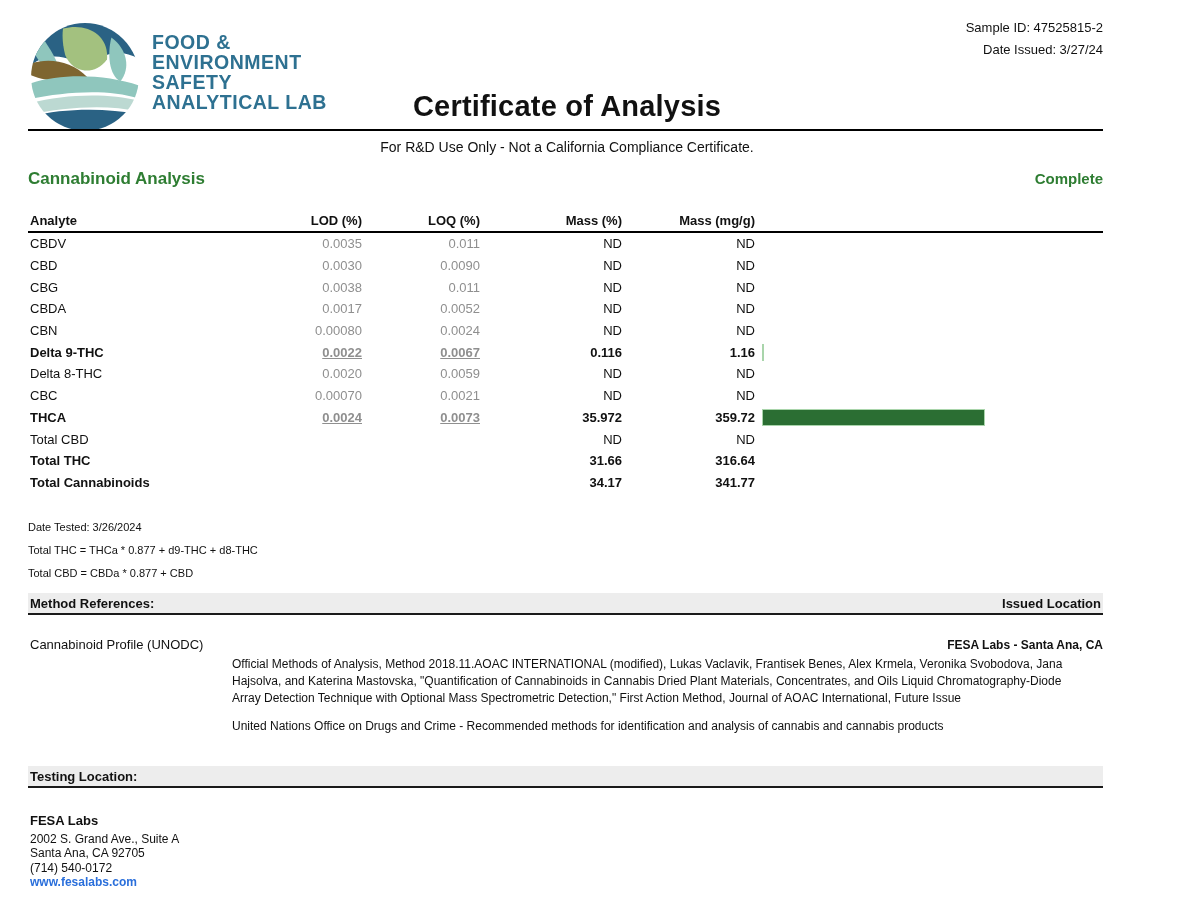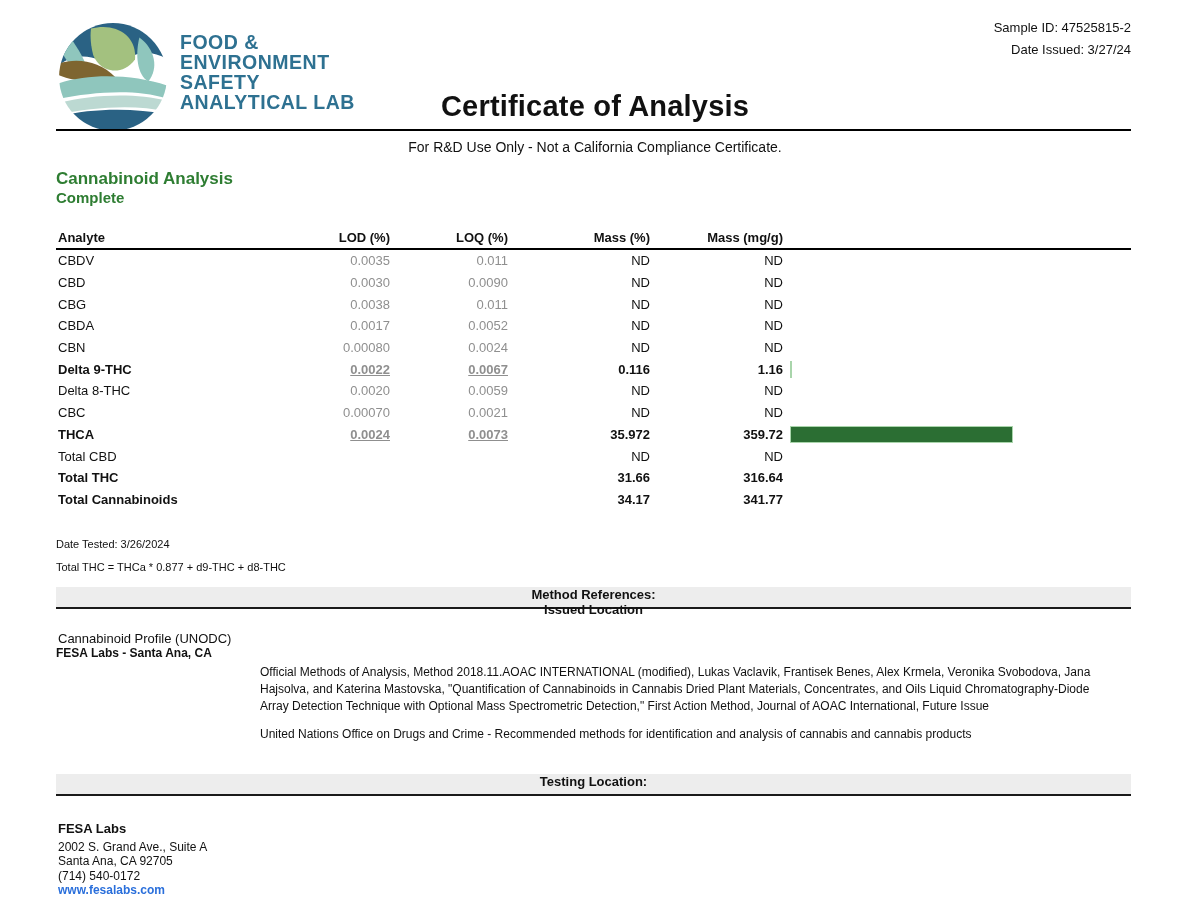--- a/index.html
+++ b/index.html
@@ -10,22 +10,22 @@
     --logo-blue:#2a6284;
     --logo-teal:#8fc6bd;
     --logo-light-teal:#bcd9d2;
     --logo-green:#a3c17f;
     --logo-brown:#7e6530;
     --muted-gray:#8f8f8f;
   }
   *{margin:0;padding:0;box-sizing:border-box;}
   html,body{background:#fff;}
   body{font-family:"Liberation Sans","DejaVu Sans",sans-serif;color:#111;}
-  .page{position:relative;width:1134px;height:913px;background:#fff;overflow:hidden;margin-left:28px;}
-  .margin{margin-left:28px;margin-right:31px;flex-direction:column;}
+  .page{position:relative;width:1134px;height:913px;background:#fff;overflow:hidden;}
+  .margin{margin-left:28px;margin-right:31px;}
 
   
   .header{position:relative;height:131px;}
   .header-rule{position:absolute;left:28px;right:31px;bottom:0;border-bottom:2px solid #000;}
   .brand{position:absolute;left:30px;top:22px;display:flex;align-items:flex-start;}
   .brand svg{width:110px;height:110px;}
   .brand-text{margin-left:12px;margin-top:10px;color:#2e7191;font-size:19.5px;font-weight:bold;letter-spacing:.5px;line-height:20px;}
   .meta{position:absolute;right:31px;top:17px;text-align:right;font-size:13px;line-height:22px;}
   .doc-title{position:absolute;left:0;right:0;bottom:8px;text-align:center;font-size:29px;font-weight:bold;letter-spacing:.2px;}
   .disclaimer{text-align:center;font-size:14px;margin-top:8px;color:#111;}
@@ -258,20 +258,21 @@
       <div class="c-chart">
         
       </div>
     </div>
   </div>
   </div>
 
   <div class="footnotes margin">
     <div>Date Tested: 3/26/2024</div>
     <div>Total THC = THCa * 0.877 + d9-THC + d8-THC</div>
+    <div>Total CBD = CBDa * 0.877 + CBD</div>
   </div>
 
   <div class="bar-head margin">
     <div>Method References:</div>
     <div>Issued Location</div>
   </div>
 
   <div class="refs-row margin">
     <div class="refs-profile">Cannabinoid Profile (UNODC)</div>
     <div class="refs-location">FESA Labs - Santa Ana, CA</div>

